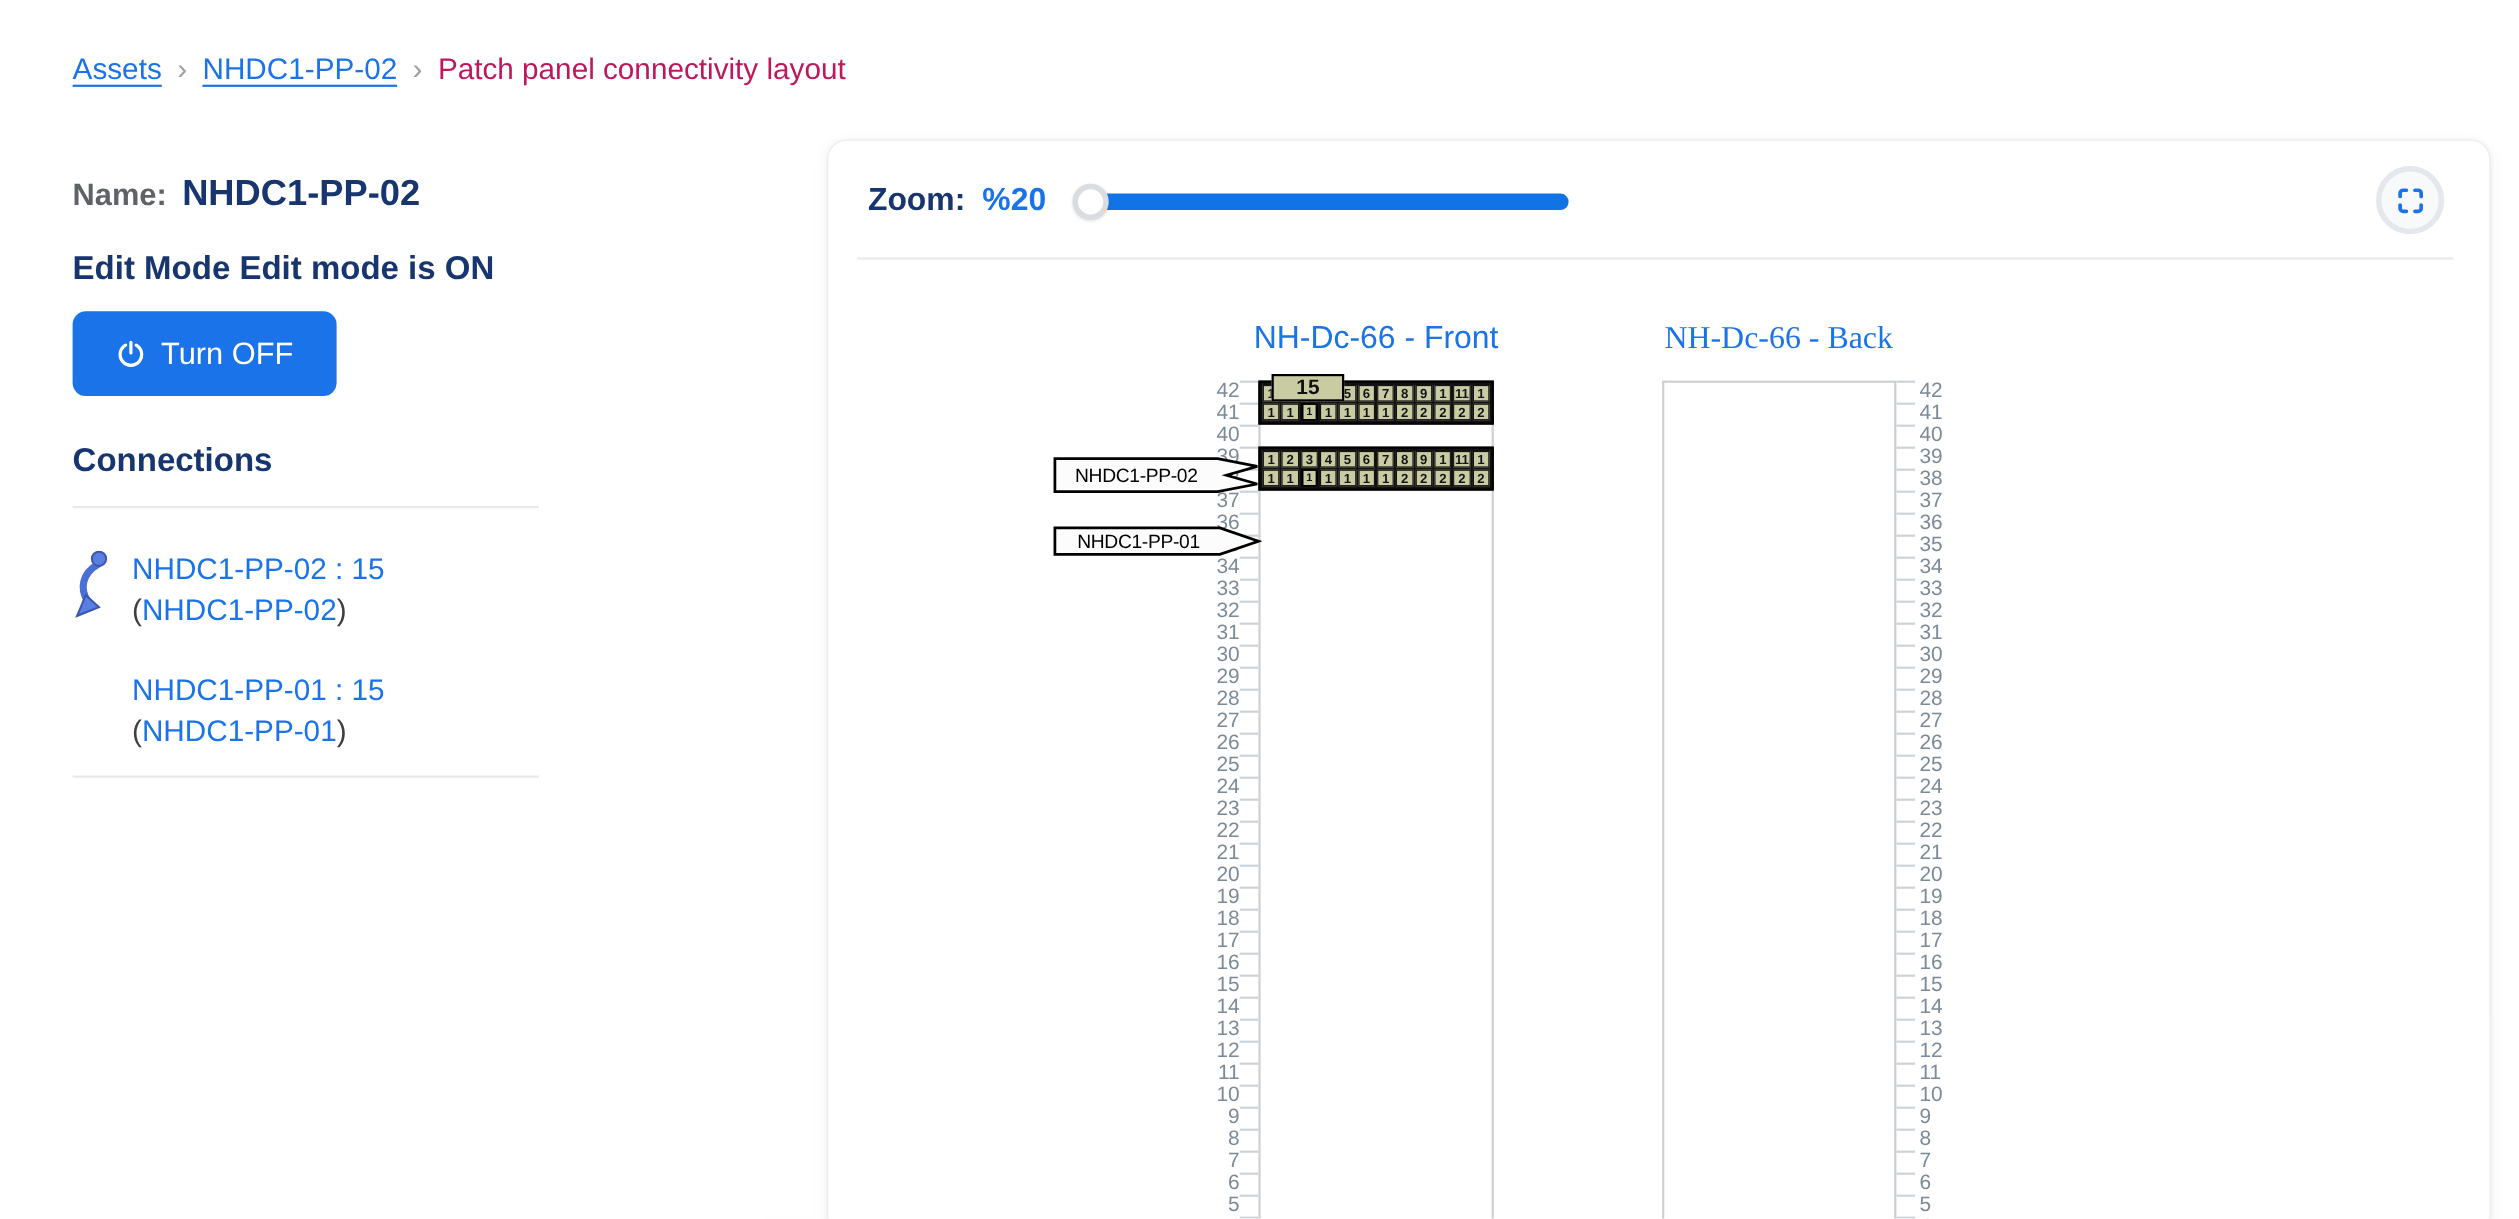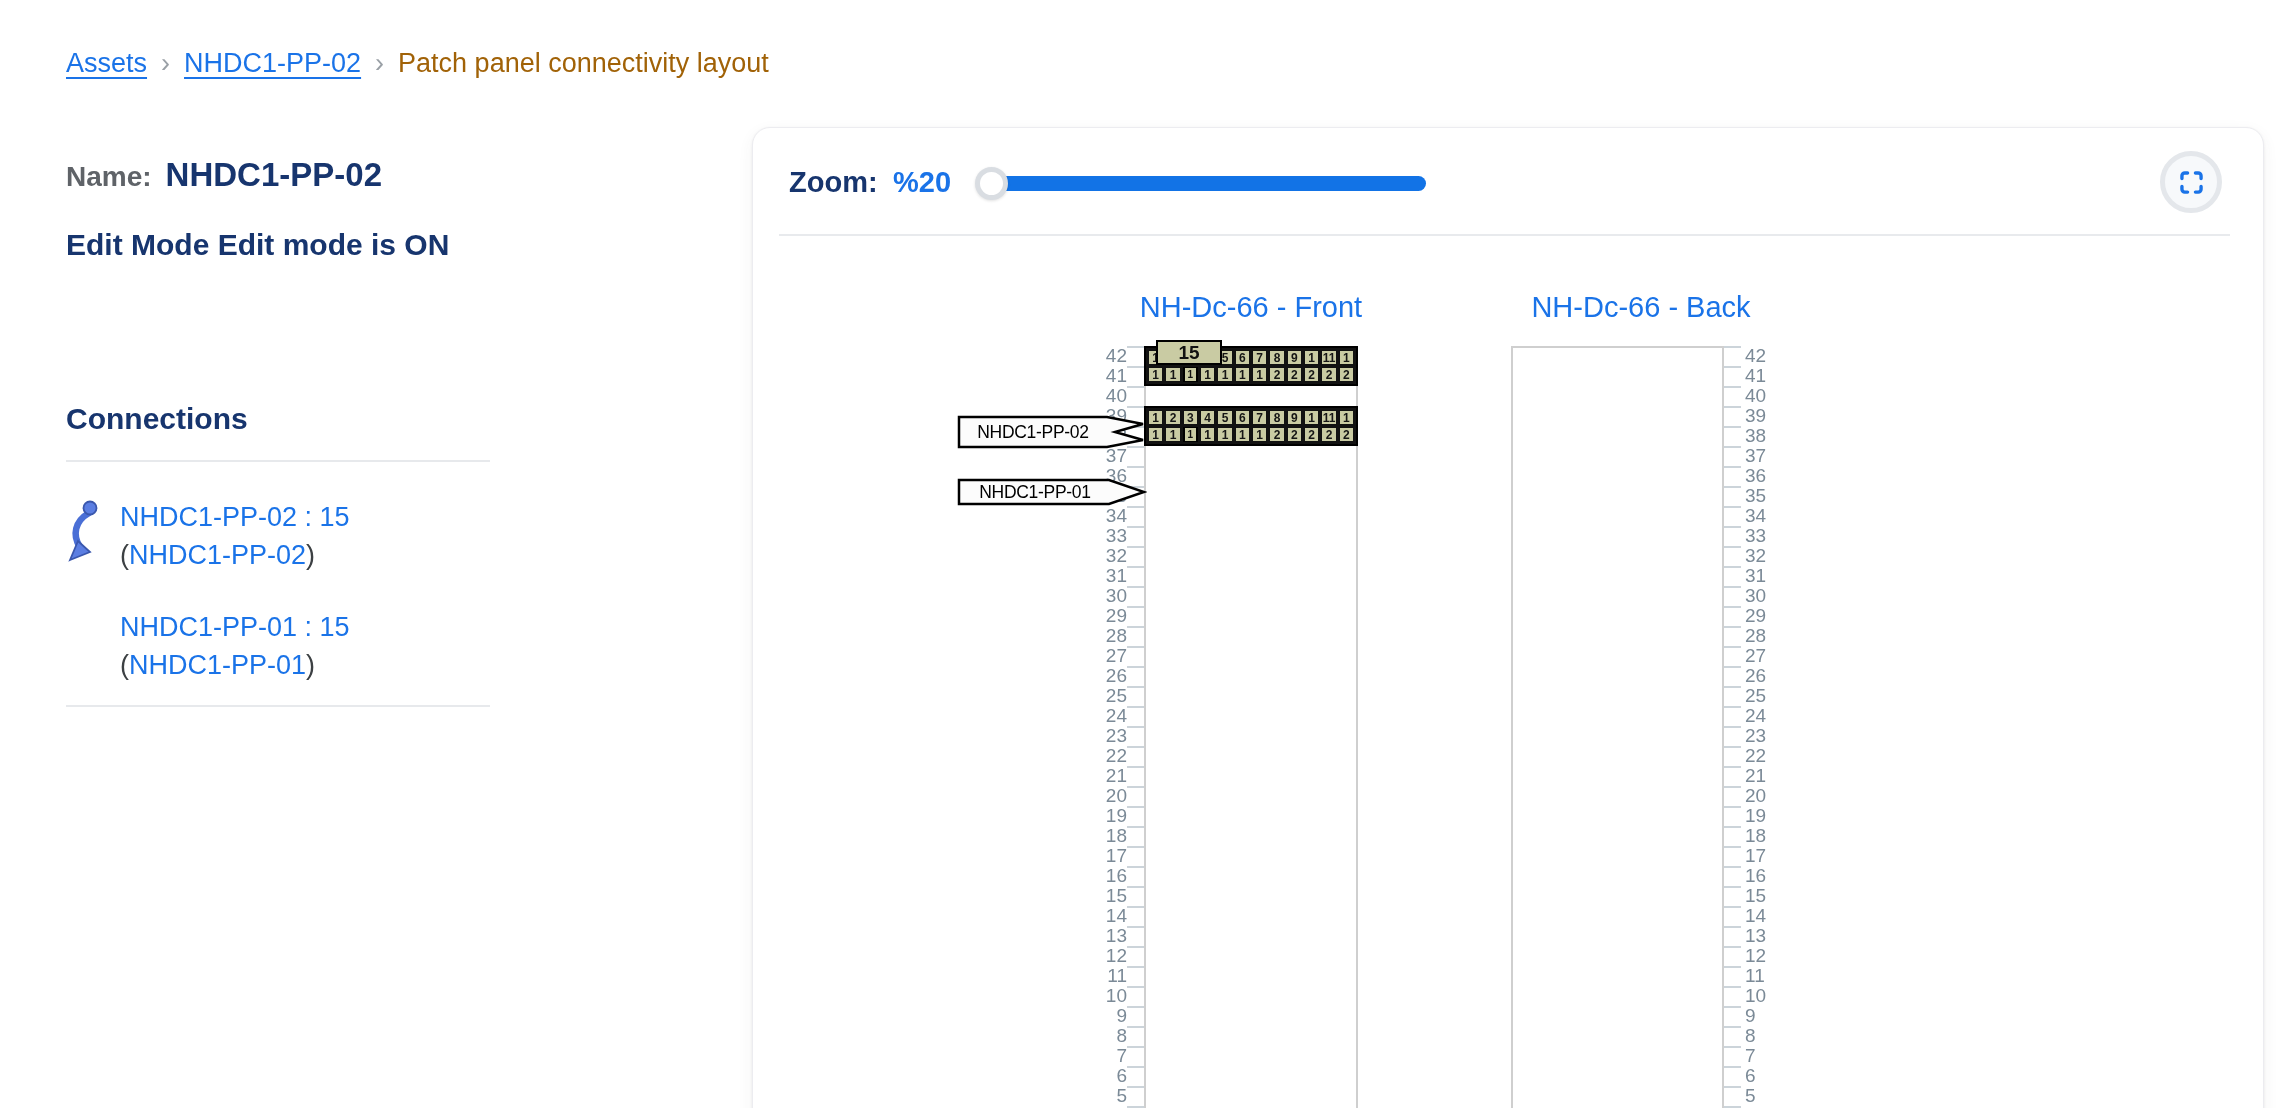--- a/index.html
+++ b/index.html
@@ -4,21 +4,21 @@
 <style>
   html,body{margin:0;padding:0;background:#fdfdfe;}
   .stage{
     position:relative;width:2290px;height:1108px;overflow:hidden;background:#ffffff;
     font-family:"Liberation Sans",sans-serif;color:#202124;padding-left:37px;
   }
   
   .breadcrumb{position:absolute;left:66px;top:48px;font-size:27px;font-weight:500;display:flex;align-items:baseline;gap:14px;white-space:nowrap;}
   .crumb-link{color:#1a73e8;text-decoration:underline;text-underline-offset:5px;text-decoration-thickness:2px;cursor:pointer;}
   .crumb-sep{color:#9aa0a6;font-weight:400;}
-  .crumb-current{color:#a16207;text-align:center;}
+  .crumb-current{color:#be185d;text-align:center;}
   
   .name-row{position:absolute;left:66px;top:140px;display:flex;align-items:baseline;gap:14px;margin-top:16px;}
   .name-label{font-size:28px;font-weight:600;color:#5f6368;}
   .name-value{font-size:33px;font-weight:700;color:#17356e;}
   .edit-row{position:absolute;left:66px;top:228px;font-size:30px;font-weight:700;color:#17356e;}
   .btn-turnoff{
     position:absolute;left:66px;top:283px;width:240px;height:77px;border:none;border-radius:12px;
     background:#1a73e8;color:#fff;font-size:28px;font-weight:500;font-family:inherit;
     display:flex;align-items:center;justify-content:center;gap:13px;cursor:pointer;
   }
@@ -37,21 +37,21 @@
     border:1px solid #ececf0;border-radius:18px;
     box-shadow:0 1px 3px rgba(60,64,67,.08),0 5px 16px rgba(60,64,67,.06);
   }
   .zoom-label{position:absolute;left:36px;top:38px;font-size:29px;font-weight:700;color:#17356e;}
   .zoom-value{position:absolute;left:140px;top:38px;font-size:29px;font-weight:700;color:#1a73e8;}
   .slider-track{position:absolute;left:233px;top:48px;width:440px;height:15px;border-radius:8px;background:#1273e6;cursor:pointer;}
   .slider-thumb{position:absolute;left:222px;top:39px;width:33px;height:33px;border-radius:50%;background:#fff;border:5px solid #d9dde2;box-sizing:border-box;box-shadow:0 1px 3px rgba(0,0,0,.12);cursor:grab;}
   .fullscreen-btn{position:absolute;left:1407px;top:23px;width:62px;height:62px;border-radius:50%;background:#f7f9fb;border:5px solid #e4e7eb;box-sizing:border-box;display:flex;align-items:center;justify-content:center;cursor:pointer;}
   .card-divider{position:absolute;left:26px;top:106px;width:1451px;height:2px;background:#e8eaed;}
   .rack-title{position:absolute;top:163px;width:260px;text-align:center;font-size:29px;font-weight:500;color:#1a73e8;white-space:nowrap;}
-  .rt-front{left:368px;} .rt-back{left:758px;}
+  .rt-front{left:368px;} .rt-back{left:734px;font-family:Liberation Serif, serif;}
   
   .numcol{position:absolute;top:218px;width:45px;}
   .numcol .u{height:20px;line-height:20px;font-size:19px;color:#7b8a97;}
   .nc-front{left:329px;text-align:right;}
   .nc-back{left:992px;text-align:left;}
   .tickcol{position:absolute;top:218px;width:17px;border-top:2px solid #ccd4da;box-sizing:border-box;}
   .tickcol .t{height:20px;border-bottom:2px solid #ccd4da;box-sizing:border-box;}
   .tc-front{left:374px;} .tc-back{left:971px;}
   .rackbox{position:absolute;top:218px;height:845px;background:#fff;border:2px solid #cfcfcf;box-sizing:border-box;}
   .rb-front{left:391px;width:214px;} .rb-back{left:758px;width:213px;}
@@ -80,20 +80,29 @@
     <span class="crumb-current">Patch panel connectivity layout</span>
   </div>
 
   <div class="name-row">
     <span class="name-label">Name:</span>
     <span class="name-value">NHDC1-PP-02</span>
   </div>
 
   <div class="edit-row">Edit Mode Edit mode is ON</div>
 
+  <button class="btn-turnoff">
+    <span style="display:flex;">
+      <svg width="28" height="28" viewBox="0 0 24 24">
+          <path d="M12 2.8 V11" stroke="#fff" stroke-width="2.5" stroke-linecap="round" fill="none"></path>
+          <path d="M7.9 4.9a8.4 8.4 0 1 0 8.2 0" stroke="#fff" stroke-width="2.5" stroke-linecap="round" fill="none"></path>
+        </svg>
+    </span>
+    <span>Turn OFF</span>
+  </button>
 
   <div class="connections-h">Connections</div>
   <div class="divider div1"></div>
 
   <div class="conn-icon">
     <svg width="38" height="64" viewBox="0 0 38 64">
       <path d="M25 14 C 11 22, 8 36, 16 48" stroke="#4a6fd6" stroke-width="6.5" fill="none" stroke-linecap="round"></path>
       <circle cx="26" cy="9" r="6.5" fill="#5b7ee2" stroke="#3a57ad" stroke-width="1.8"></circle>
       <polygon points="6,61 26,53 14,42" fill="#5b7ee2" stroke="#3a57ad" stroke-width="1.8"></polygon>
     </svg>

